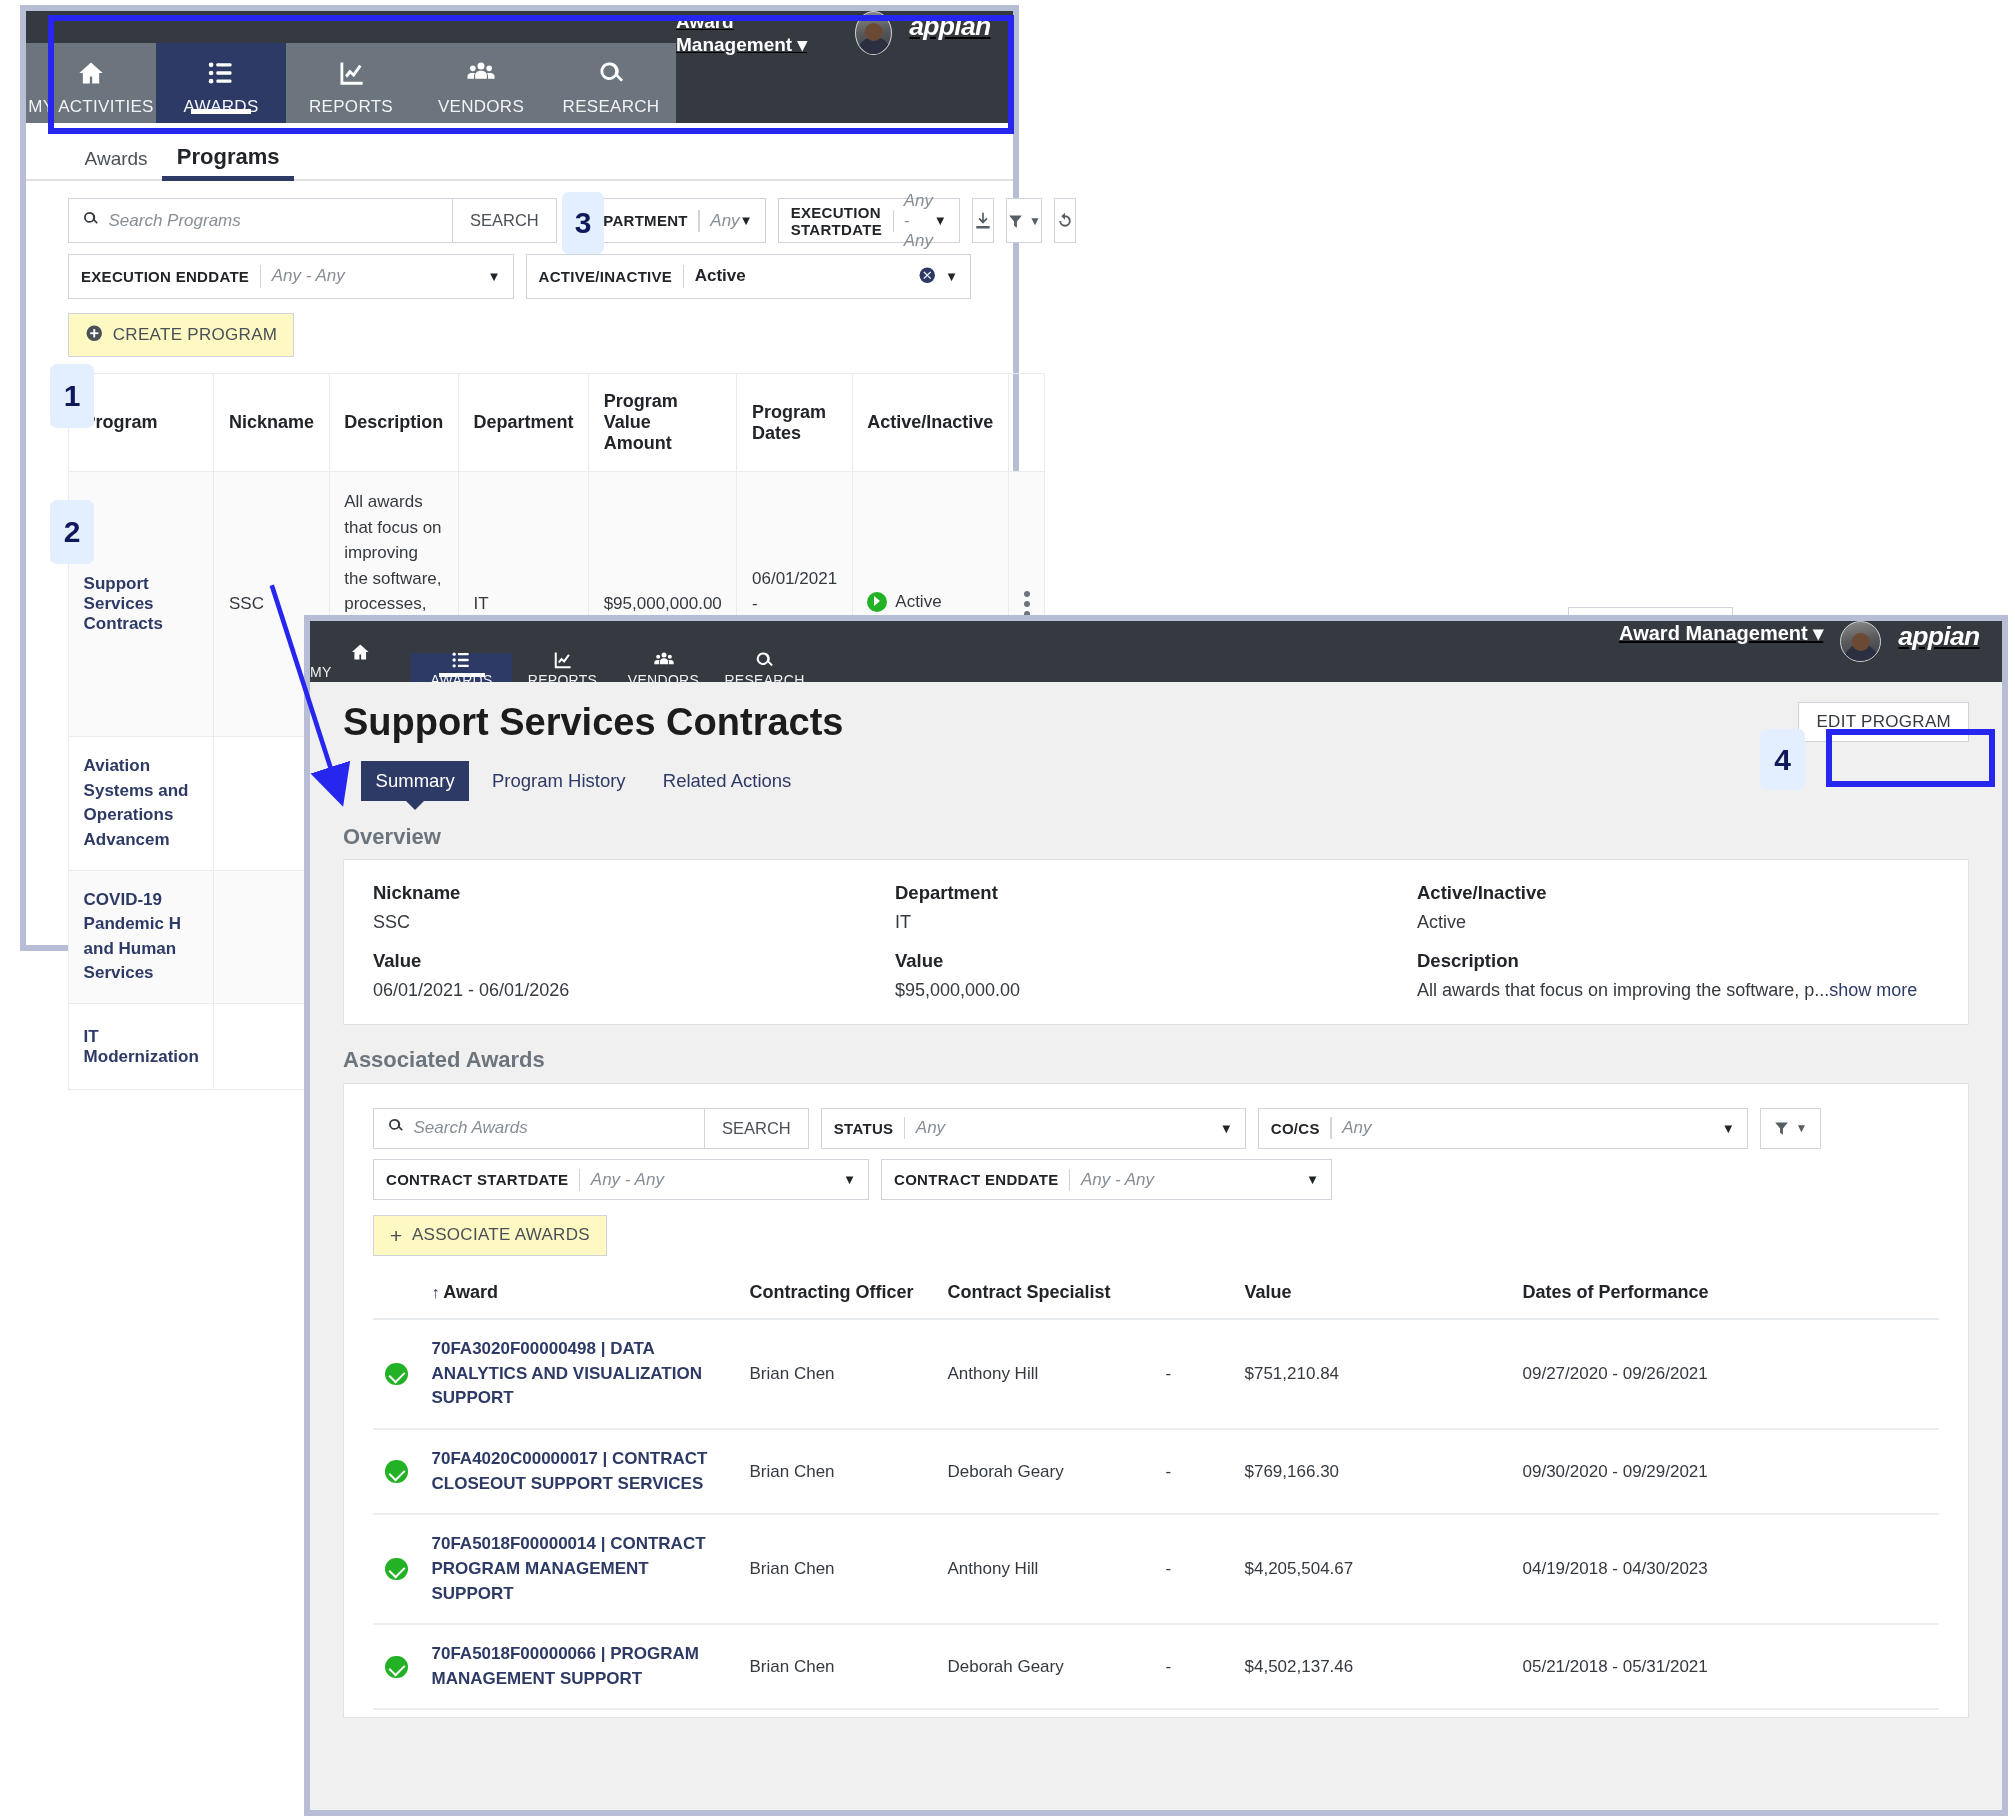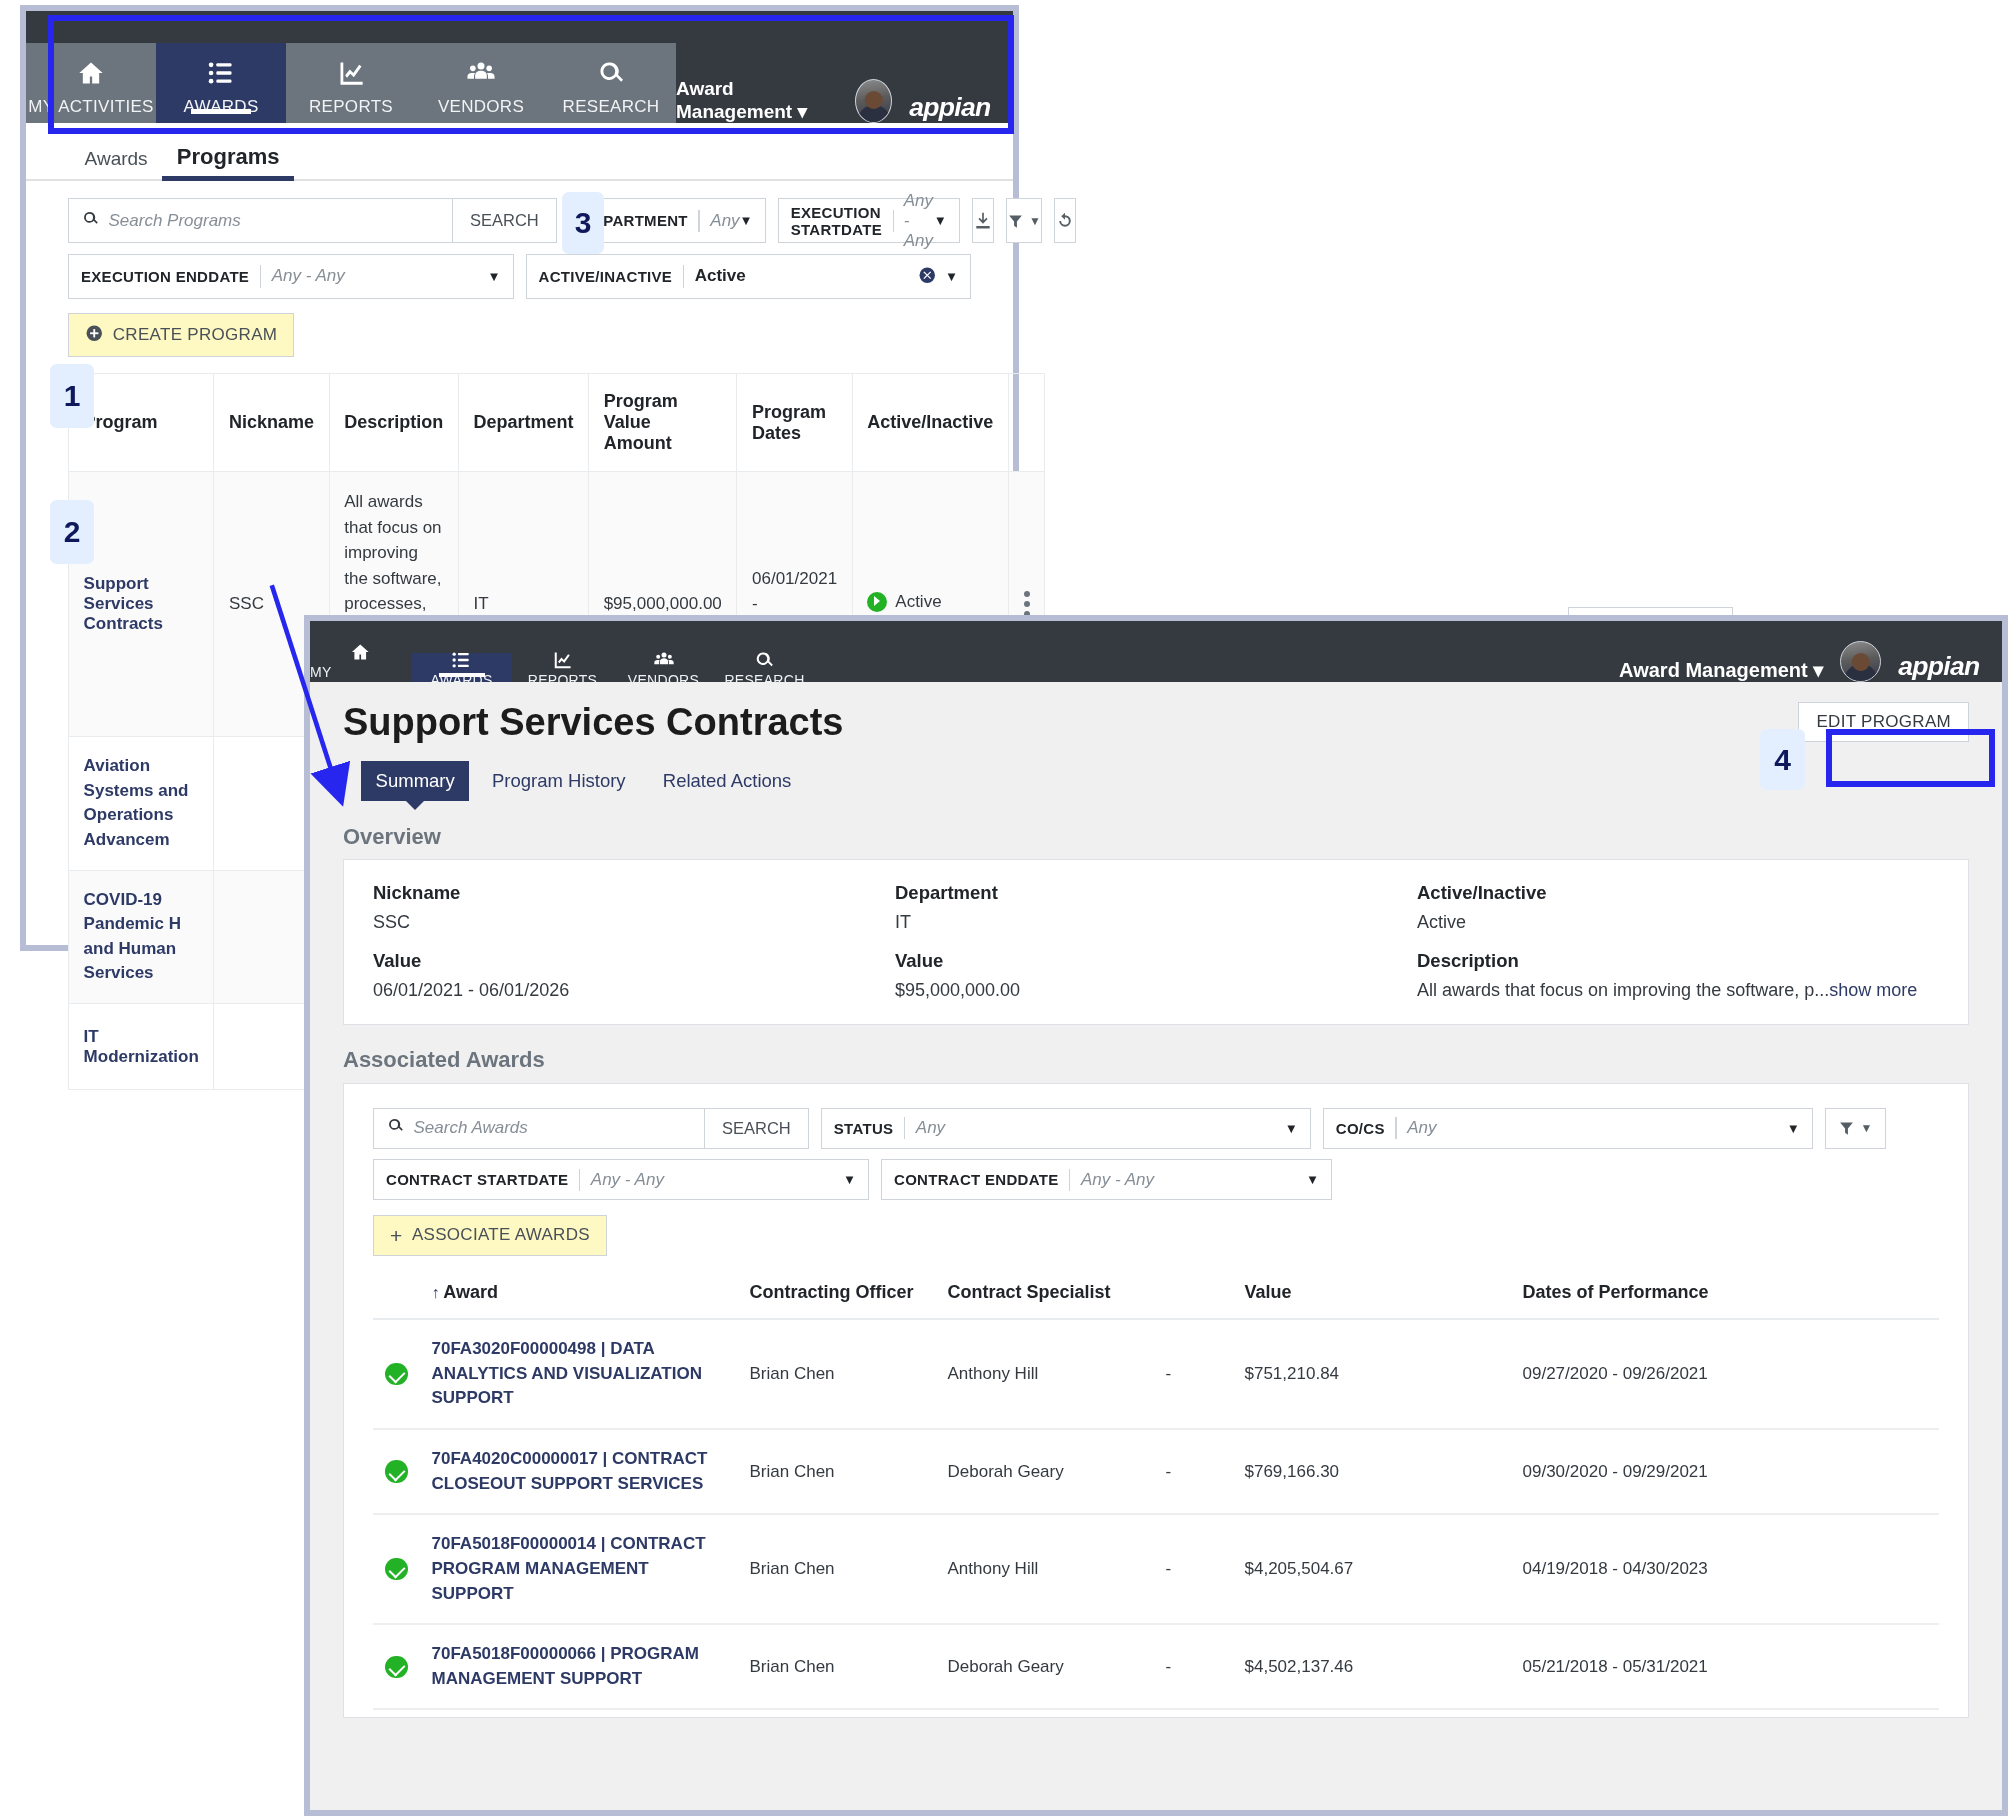--- a/index.html
+++ b/index.html
@@ -14,21 +14,21 @@
   .navbar { display:flex; align-items:stretch; background:#343a40; height:100%; }
   .nav-items { display:flex;margin-top:32px; }
   .nav-item { width:130px; display:flex; flex-direction:column; align-items:center;
     justify-content:center; color:#e9ecef; position:relative; padding-top:5.3px; }
   .nav-item.grey { background:#6c757d; }
   .nav-item.active { background:#2e3a66; }
   .nav-icon { height:36px; display:flex; align-items:center; justify-content:center; }
   .nav-icon svg { fill:#ffffff; }
   .nav-label { font-size:17px; letter-spacing:0.3px; margin-top:5.3px; color:#f1f3f5; }
   .nav-underline { position:absolute; bottom:9.3px; width:60px; height:5.3px; background:#fff; }
-  .nav-right { margin-left:auto; display:flex; align-items:flex-end; gap:17px; padding-right:22.5px; }
+  .nav-right { margin-left:auto; display:flex; align-items:flex-start; gap:17px; padding-right:22.5px;text-decoration:underline; }
   .nav-user { color:#ffffff; font-size:19px; font-weight:bold; }
   .avatar { width:44px; height:44px; border-radius:50%; border:1.3px solid #cfd4da;
      background:linear-gradient(170deg,#8d8d8d 0%,#5b5b5b 45%,#33384a 100%); position:relative; overflow:hidden; }
   .avatar:after{ content:""; position:absolute; left:50%; top:10.6px; transform:translateX(-50%);
      width:18.5px; height:18.5px; border-radius:50%; background:#6b4a35; }
   .avatar:before{ content:""; position:absolute; left:50%; bottom:-5.3px; transform:translateX(-50%);
      width:34px; height:22.5px; border-radius:17px 17px 0 0; background:#2b3040; }
   .brand { color:#ffffff; font-size:26.5px; font-weight:bold; letter-spacing:-0.7px; font-style:italic; }
 
   
@@ -488,21 +488,21 @@
               <span>
                 <svg width="17" height="17" viewBox="0 0 24 24" style="fill:#343a40">
                     <path d="M10.5 3a7.5 7.5 0 105.9 12.1l4.3 4.3 1.6-1.6-4.3-4.3A7.5 7.5 0 0010.5 3zm0 2.4a5.1 5.1 0 110 10.2 5.1 5.1 0 010-10.2z"></path>
                   </svg>
               </span>
               <span class="ph">Search Awards</span>
             </div>
             <div class="searchbtn">SEARCH</div>
           </div>
 
-          <div class="fsel" style="width:490px">
+          <div class="fsel" style="width:425px">
             <span class="lbl">STATUS</span>
             <span class="divider"></span>
             <span class="val">Any</span>
             <span class="caret">▼</span>
           </div>
 
           <div class="fsel" style="width:490px">
             <span class="lbl">CO/CS</span>
             <span class="divider"></span>
             <span class="val">Any</span>

